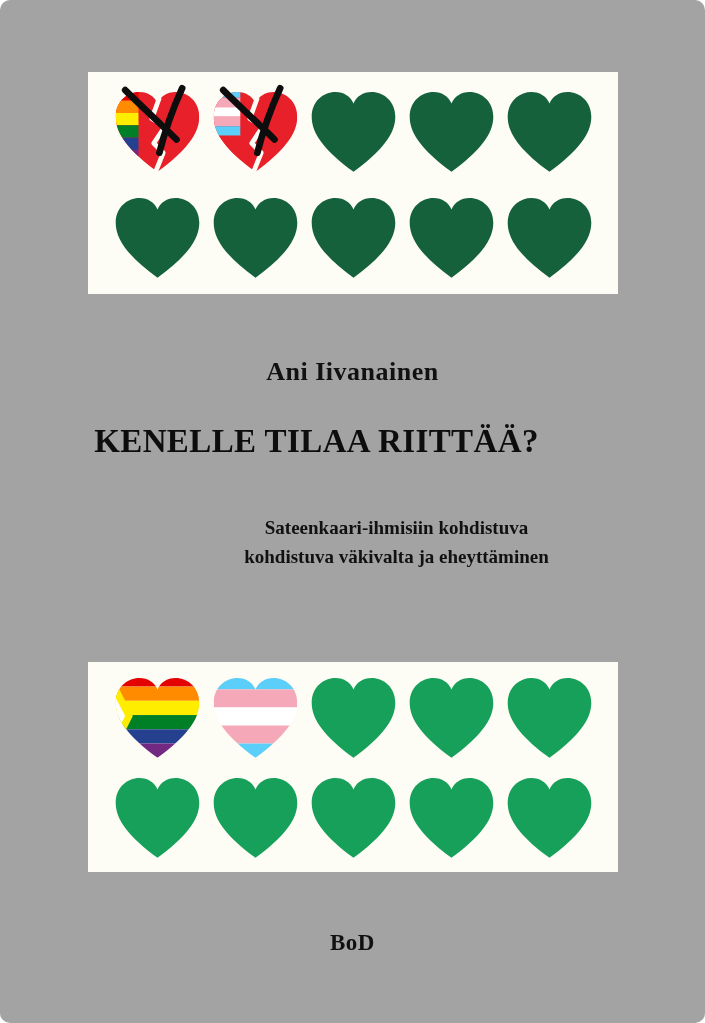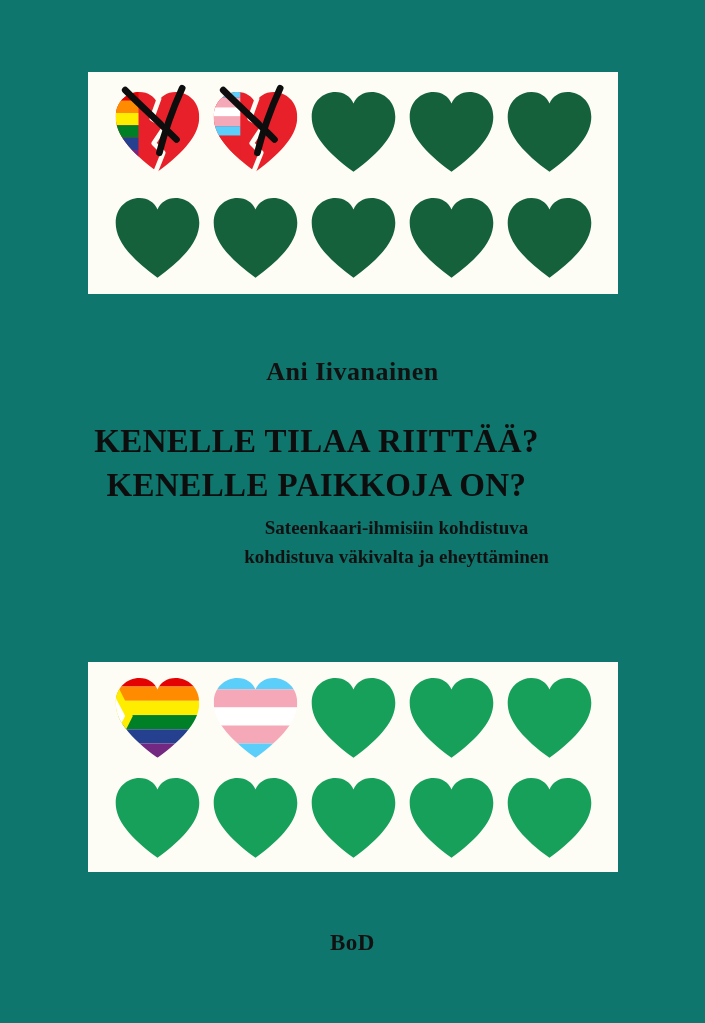--- a/index.html
+++ b/index.html
@@ -13,21 +13,22 @@
     position: relative;
     font-family: "Liberation Serif", serif;
     overflow: hidden;
   }
 
   .cover {
     position: absolute;
     left: 0; top: 0;
     width: 705px;
     height: 1023px;
-    background: #0f766e;
+    background: #a3a3a3;
+    border-radius: 10px;
   }
 
   
   .heart-panel {
     position: absolute;
     background: #fdfcf5;
   }
   #top-panel {
     left: 88px;
     top: 72px;
@@ -223,21 +224,20 @@
             <path d="M50 92 C20 70 6 52 6 34 C6 18 18 8 31 8 C40 8 47 13 50 20 C53 13 60 8 69 8 C82 8 94 18 94 34 C94 52 80 70 50 92 Z" fill="#14613c"></path>
           </svg>
       </div>
     </div>
   </div>
 
   <div class="author">Ani Iivanainen</div>
 
   <div class="title">
     <span class="line">KENELLE TILAA RIITTÄÄ?</span>
-    <span class="line">KENELLE PAIKKOJA ON?</span>
   </div>
 
   <div class="subtitle">
     <span class="line">Sateenkaari-ihmisiin kohdistuva</span>
     <span class="line">kohdistuva väkivalta ja eheyttäminen</span>
   </div>
 
   <div class="heart-panel" id="bottom-panel">
 
     <div class="heart-row row-1">

